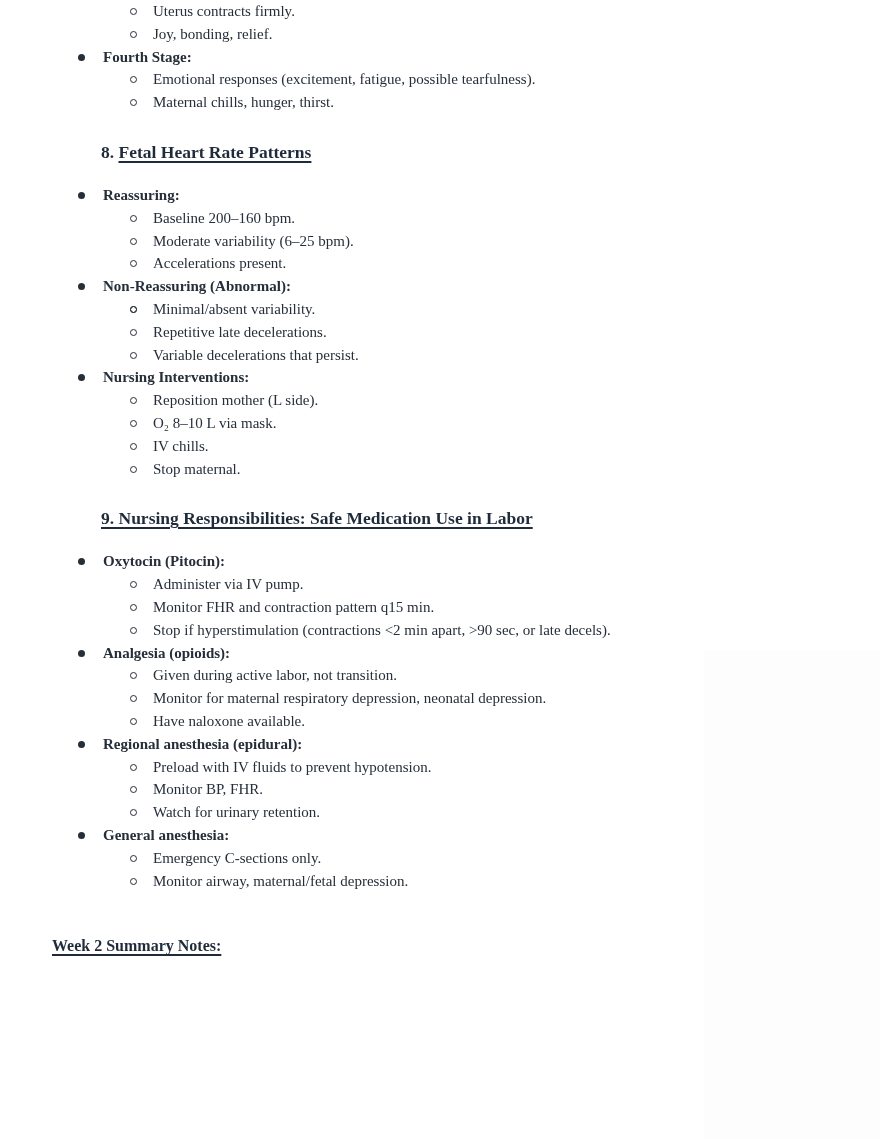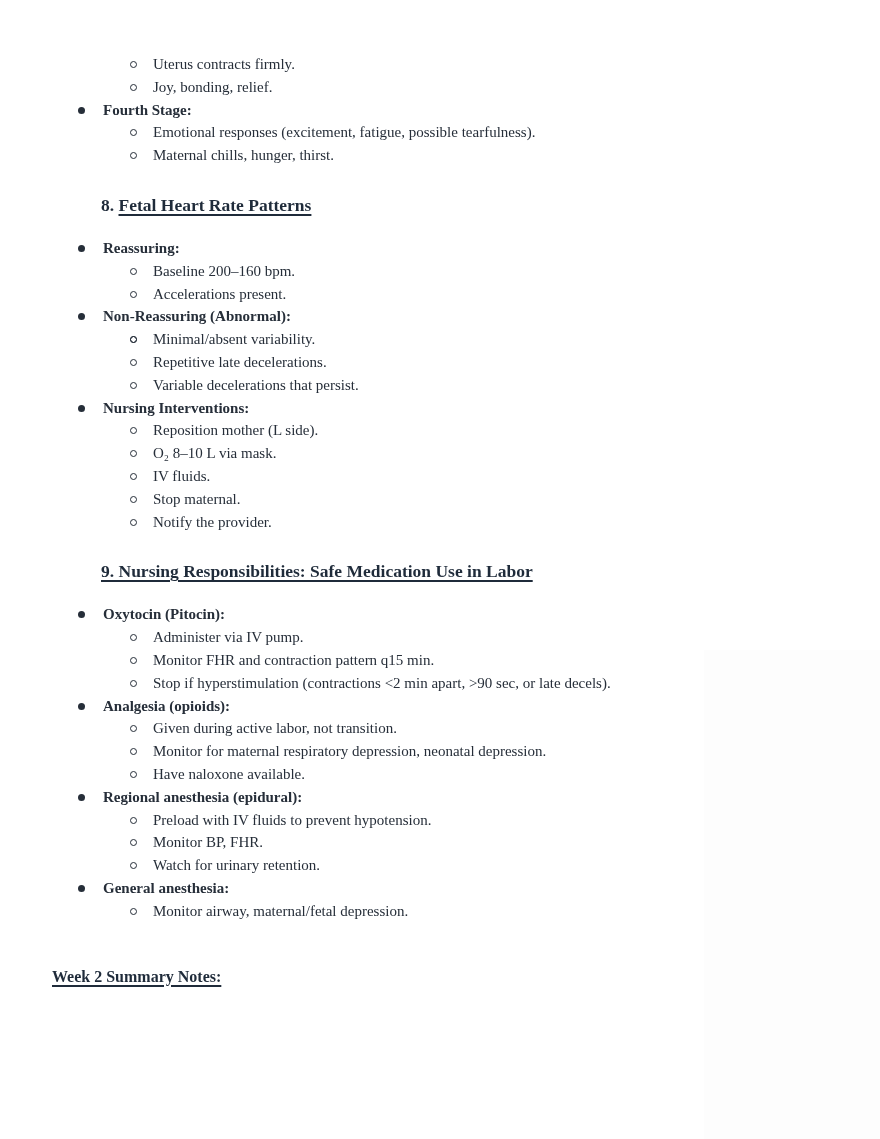--- a/index.html
+++ b/index.html
@@ -16,21 +16,20 @@
     position:relative;
     font-family:"Liberation Serif","DejaVu Serif",serif;
     color:var(--ink);
   }
   .page-edge{
     position:absolute;left:704px;top:650px;right:0;bottom:0;
     background:var(--edge-bg);
   }
   .doc{
     position:relative;
-    padding-top:53px;
     font-size:15px;
     line-height:22.8px;
   }
   .li{position:relative;}
   .li.lvl1{padding-left:103px;font-weight:bold;}
   .li.lvl2{padding-left:153px;font-weight:normal;}
   .marker{
     position:absolute;
     top:8px;
     width:7px;height:7px;
@@ -73,50 +72,51 @@
       <div class="li lvl1"><span class="marker"></span><span>Fourth Stage:</span></div>
       <div class="li lvl2"><span class="marker"></span><span>Emotional responses (excitement, fatigue, possible tearfulness).</span></div>
       <div class="li lvl2"><span class="marker"></span><span>Maternal chills, hunger, thirst.</span></div>
     </div>
   <div id="doc-sections">
       <div>
         <h2 class="section-heading"><span>8. </span><span class="u">Fetal Heart Rate Patterns</span></h2>
         <div>
           <div class="li lvl1"><span class="marker"></span><span>Reassuring:</span></div>
           <div class="li lvl2"><span class="marker"></span><span>Baseline 200–160 bpm.</span></div>
+          <div class="li lvl2"><span class="marker"></span><span>Moderate variability (6–25 bpm).</span></div>
           <div class="li lvl2"><span class="marker"></span><span>Accelerations present.</span></div>
           <div class="li lvl1"><span class="marker"></span><span>Non-Reassuring (Abnormal):</span></div>
           <div class="li lvl2"><span class="marker"></span></div>
           <div class="li lvl2"><span class="marker"></span><span>Minimal/absent variability.</span></div>
           <div class="li lvl2"><span class="marker"></span><span>Repetitive late decelerations.</span></div>
           <div class="li lvl2"><span class="marker"></span><span>Variable decelerations that persist.</span></div>
           <div class="li lvl1"><span class="marker"></span><span>Nursing Interventions:</span></div>
           <div class="li lvl2"><span class="marker"></span><span>Reposition mother (L side).</span></div>
           <div class="li lvl2"><span class="marker"></span><span>O₂ 8–10 L via mask.</span></div>
-          <div class="li lvl2"><span class="marker"></span><span>IV fluids.</span></div>
+          <div class="li lvl2"><span class="marker"></span><span>IV chills.</span></div>
           <div class="li lvl2"><span class="marker"></span><span>Stop maternal.</span></div>
-          <div class="li lvl2"><span class="marker"></span><span>Notify the provider.</span></div>
         </div>
       </div>
       <div>
         <h2 class="section-heading"><span class="u">9. Nursing Responsibilities: Safe Medication Use in Labor</span></h2>
         <div>
           <div class="li lvl1"><span class="marker"></span><span>Oxytocin (Pitocin):</span></div>
           <div class="li lvl2"><span class="marker"></span><span>Administer via IV pump.</span></div>
           <div class="li lvl2"><span class="marker"></span><span>Monitor FHR and contraction pattern q15 min.</span></div>
           <div class="li lvl2"><span class="marker"></span><span>Stop if hyperstimulation (contractions &lt;2 min apart, &gt;90 sec, or late decels).</span></div>
           <div class="li lvl1"><span class="marker"></span><span>Analgesia (opioids):</span></div>
           <div class="li lvl2"><span class="marker"></span><span>Given during active labor, not transition.</span></div>
           <div class="li lvl2"><span class="marker"></span><span>Monitor for maternal respiratory depression, neonatal depression.</span></div>
           <div class="li lvl2"><span class="marker"></span><span>Have naloxone available.</span></div>
           <div class="li lvl1"><span class="marker"></span><span>Regional anesthesia (epidural):</span></div>
           <div class="li lvl2"><span class="marker"></span><span>Preload with IV fluids to prevent hypotension.</span></div>
           <div class="li lvl2"><span class="marker"></span><span>Monitor BP, FHR.</span></div>
           <div class="li lvl2"><span class="marker"></span><span>Watch for urinary retention.</span></div>
           <div class="li lvl1"><span class="marker"></span><span>General anesthesia:</span></div>
+          <div class="li lvl2"><span class="marker"></span><span>Emergency C-sections only.</span></div>
           <div class="li lvl2"><span class="marker"></span><span>Monitor airway, maternal/fetal depression.</span></div>
         </div>
       </div>
     </div>
   <div class="footer-heading">
     <span class="u">Week 2 Summary Notes:</span>
   </div>
 </div>
 
 </body></html>

